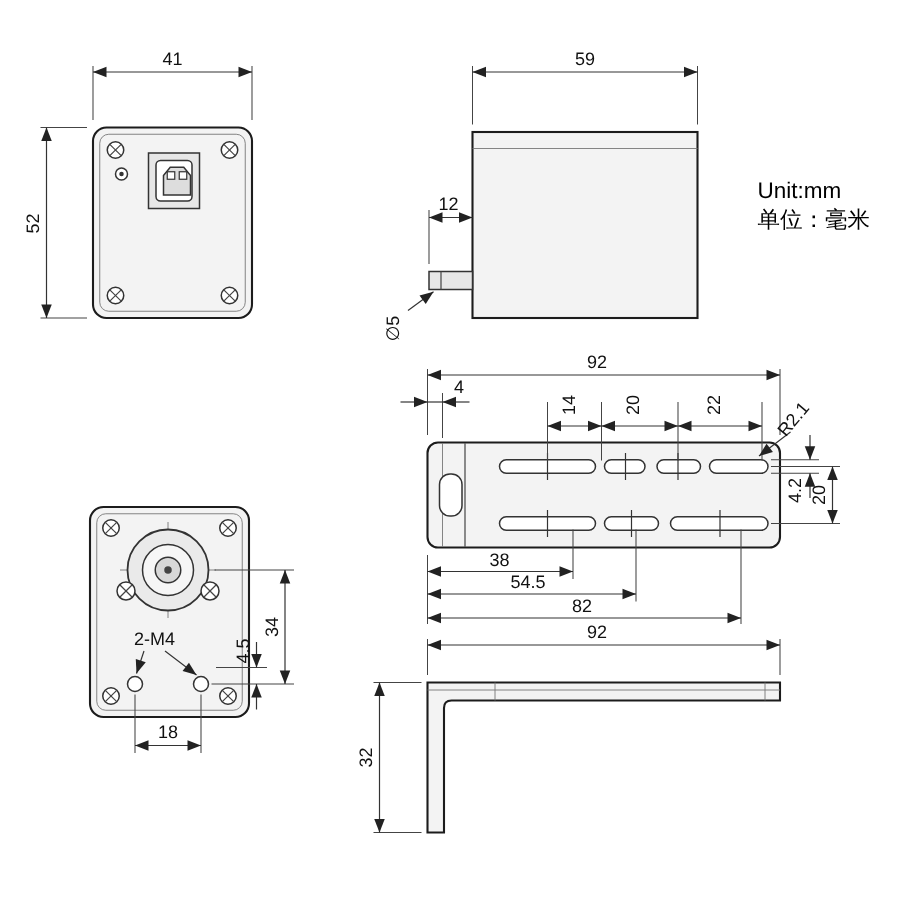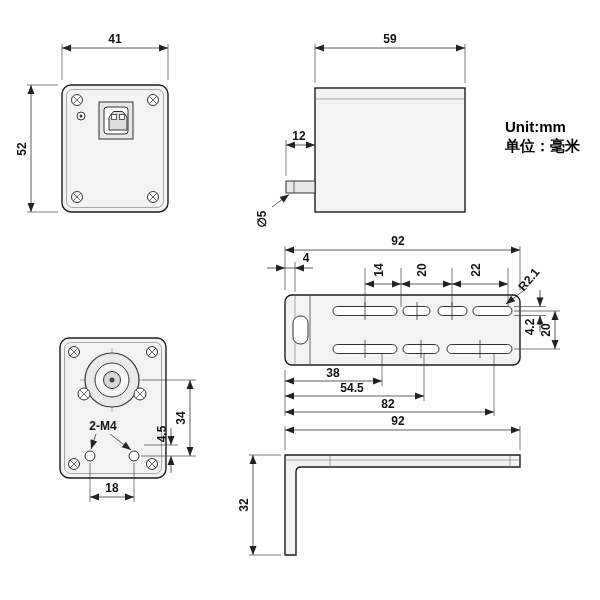--- a/index.html
+++ b/index.html
@@ -1,16 +1,16 @@
 <!DOCTYPE html>
 <html><head>
 <meta charset="utf-8">
 <style>
   html,body{margin:0;padding:0;background:#fff;}
-  .page{width:600px;height:600px;background:#ffffff;position:relative;font-family:"Liberation Sans",sans-serif;overflow:hidden;font-weight:bold;}
+  .page{width:600px;height:600px;background:#ffffff;position:relative;font-family:"Liberation Sans",sans-serif;overflow:hidden;}
   svg{display:block;}
   .outline{fill:#f3f3f3;stroke:#1c1c1c;stroke-width:1.4;}
   .inner{fill:none;stroke:#777;stroke-width:.6;}
   .detail{fill:#ffffff;stroke:#333;stroke-width:1;}
   .detail2{fill:#e7e7e7;stroke:#333;stroke-width:1;}
   .ext{stroke:#444;stroke-width:.7;fill:none;}
   .dim{stroke:#333;stroke-width:.8;fill:none;}
   .cl{stroke:#444;stroke-width:.8;fill:none;}
   .tick{stroke:#333;stroke-width:.8;fill:none;}
   .dim-text{font-size:12px;fill:#111;}

